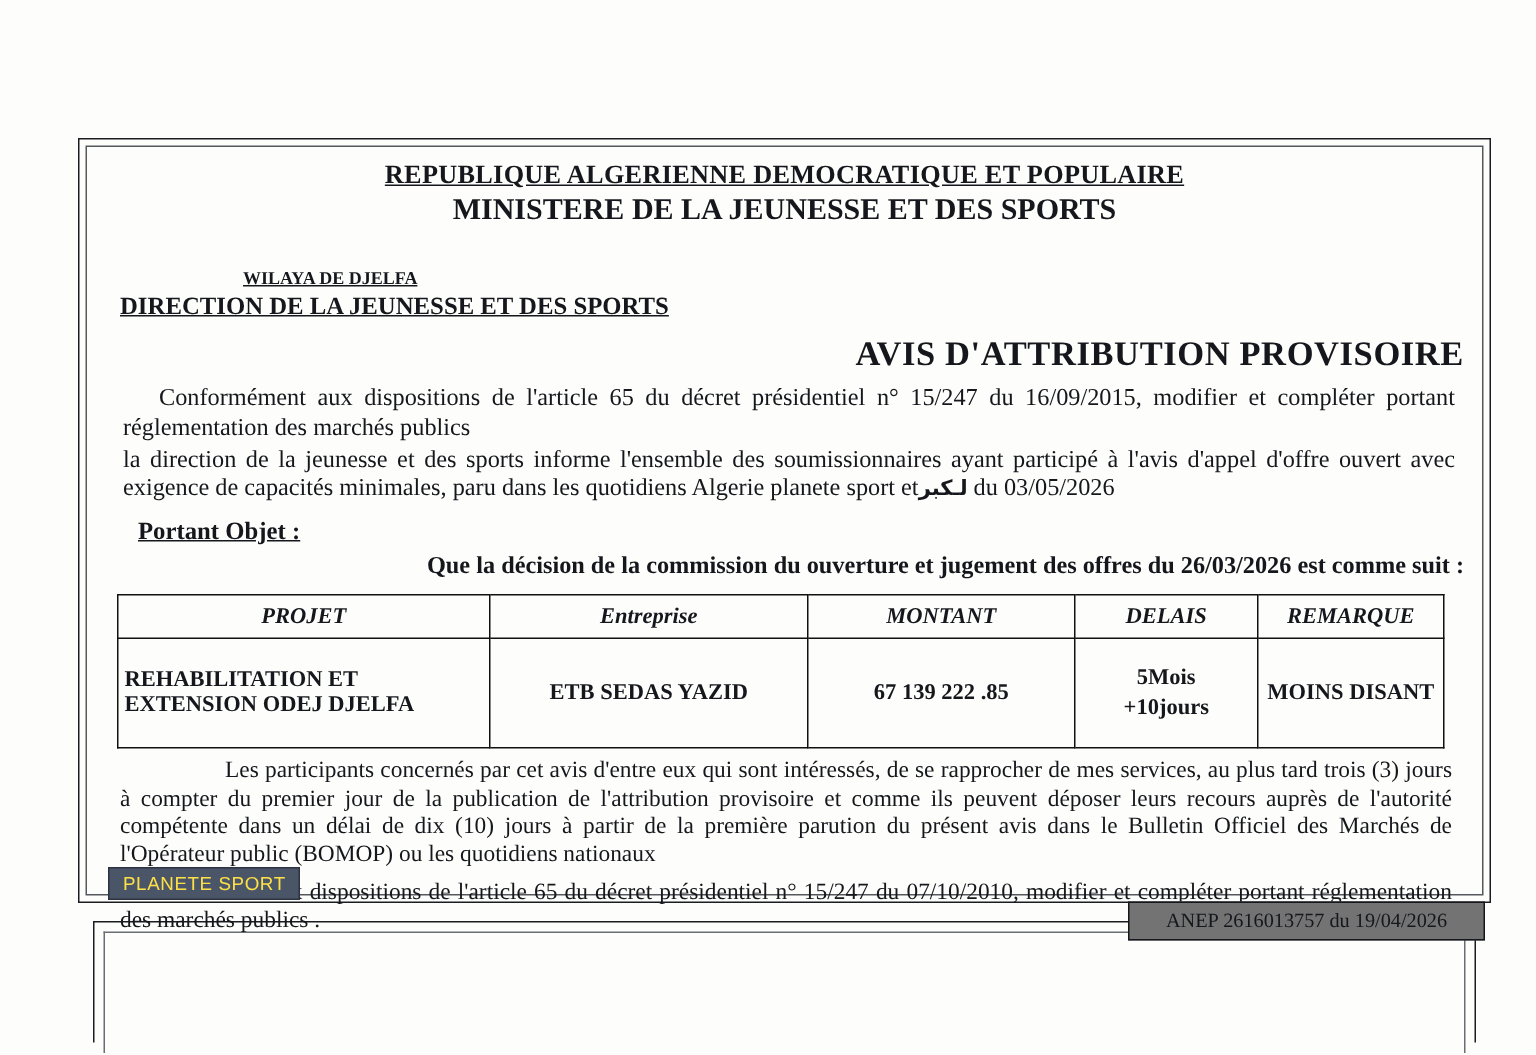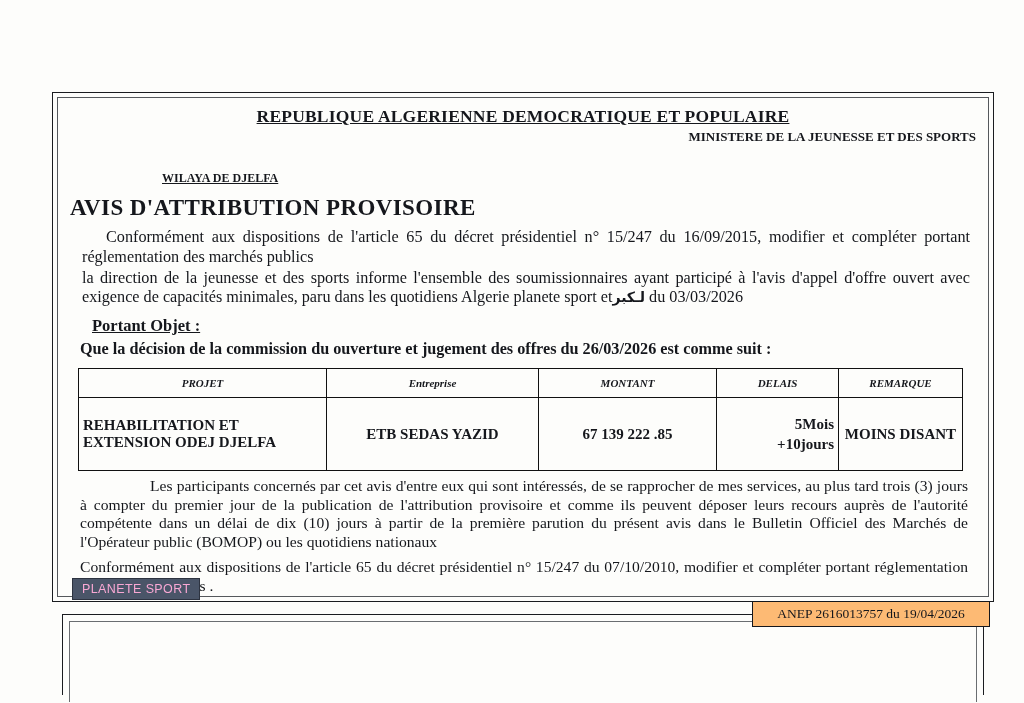--- a/index.html
+++ b/index.html
@@ -69,41 +69,41 @@
 
   .hdr1 {
     text-align: center;
     font-weight: bold;
     font-size: 17.5px;
     letter-spacing: .2px;
     text-decoration: underline;
     margin-top: 6px;
   }
   .hdr2 {
-    text-align: right;
-    font-weight: bold;
-    font-size: 13px;
+    text-align: center;
+    font-weight: bold;
+    font-size: 20px;
     margin-top: 2px;
   }
   .hdr3 {
     font-weight: bold;
     font-size: 12px;
     margin-top: 26px;
     margin-left: 92px;
     text-decoration: underline;
   }
   .hdr4 {
     font-weight: bold;
     font-size: 16.5px;
     margin-top: 1px;
     margin-left: 10px;
     text-decoration: underline;
   }
   .title {
-    text-align: left;
+    text-align: right;
     font-weight: bold;
     font-size: 23px;
     margin-top: 9px;
     letter-spacing: .4px;
   }
 
   .para {
     font-size: 16.2px;
     text-align: justify;
     line-height: 1.22;
@@ -133,57 +133,58 @@
   }
   .bullet-line .arrow {
     text-decoration: none;
     margin-right: 10px;
   }
   .decision {
     font-weight: bold;
     font-size: 16.2px;
     margin-top: 4px;
     margin-left: 10px;
+    text-align: right;
   }
 
   table.award {
     border-collapse: collapse;
     width: 884px;
     margin: 9px 0 0 8px;
     table-layout: fixed;
   }
   table.award th, table.award td {
     border: 1px solid #111;
     font-size: 15px;
     padding: 3px 4px;
     vertical-align: middle;
   }
   table.award th {
     text-align: center;
     font-weight: bold;
-    font-size: 11px;
+    font-size: 15px;
     height: 22px;
     font-style: italic;
   }
   th.th-plain { font-style: normal; }
   td.projet {
     font-weight: bold;
     font-size: 15.5px;
     line-height: 1.15;
     text-align: left;
     padding-left: 6px;
     height: 66px;
   }
   td.ctr {
     text-align: center;
     font-weight: bold;
     font-size: 15.5px;
   }
   td.delais {
-    text-align: right;
+    text-align: center;
     font-weight: bold;
     font-size: 13.5px;
     line-height: 1.35;
   }
   td.remark {
     text-align: center;
     font-weight: bold;
     font-size: 15px;
   }
 
@@ -194,35 +195,35 @@
     margin-top: 6px;
     padding: 0 8px 0 10px;
   }
   .footer-para.first { text-indent: 70px; }
 
   .planete {
     position: absolute;
     left: 72px;
     top: 578px;
     background: #4a5568;
-    color: #f9a8d4;
+    color: #fde047;
     font-family: "Liberation Sans", sans-serif;
     font-size: 12.5px;
     letter-spacing: .4px;
     padding: 3px 9px 3px 9px;
     border: 1px solid #2d3340;
   }
 
   .anep {
     position: absolute;
     left: 752px;
     top: 601px;
     width: 232px;
     border: 1px solid #15171c;
-    background: #fdba74;
+    background: #737373;
     text-align: center;
     font-size: 13.5px;
     padding: 4px 2px;
     font-family: "Liberation Serif", serif;
   }
 
   .arabic {
     font-family: "DejaVu Sans", sans-serif;
     font-size: 14px;
     font-weight: bold;
@@ -236,27 +237,28 @@
   <div class="frame-outer"></div>
   <div class="frame-outer2"></div>
   <div class="frame-bottom"></div>
   <div class="frame-bottom2"></div>
 
   <div class="content">
 
     <div class="hdr1">REPUBLIQUE ALGERIENNE DEMOCRATIQUE ET POPULAIRE</div>
     <div class="hdr2">MINISTERE  DE LA JEUNESSE ET DES SPORTS</div>
     <div class="hdr3">WILAYA DE DJELFA</div>
+    <div class="hdr4">DIRECTION DE LA JEUNESSE ET DES SPORTS</div>
     <div class="title">AVIS D'ATTRIBUTION PROVISOIRE</div>
 
     <div class="para indent">Conformément aux dispositions de l'article 65 du décret présidentiel n° 15/247 du 16/09/2015, modifier et compléter portant réglementation des marchés publics</div>
 
     <div class="para tight">
       <span>la direction de la jeunesse et des sports informe l'ensemble des soumissionnaires ayant     participé à l'avis d'appel d'offre ouvert avec exigence de capacités minimales, paru dans les quotidiens Algerie planete sport et</span><span class="arabic">لـكبر</span>
-      <span>du 03/03/2026</span>
+      <span>du 03/05/2026</span>
     </div>
 
     <div class="objet">Portant Objet :</div>
 
 
     <div class="decision">Que la décision de la commission du ouverture et  jugement des offres du 26/03/2026 est comme suit :</div>
 
     <table class="award">
       <colgroup>
         <col style="width:248px">

